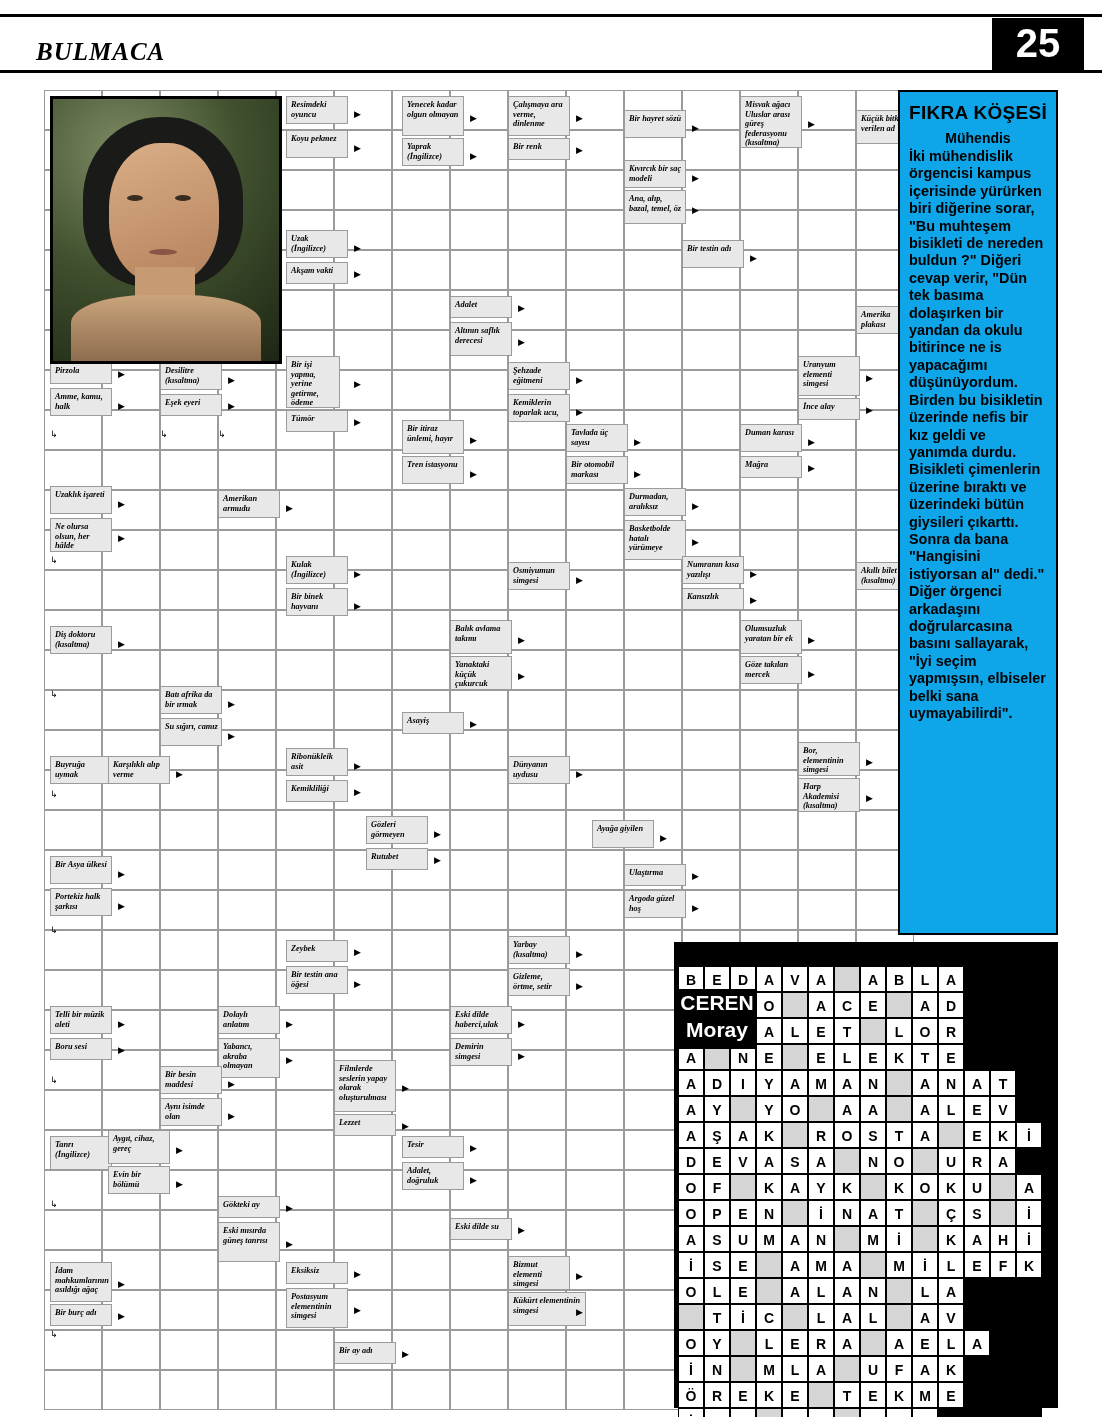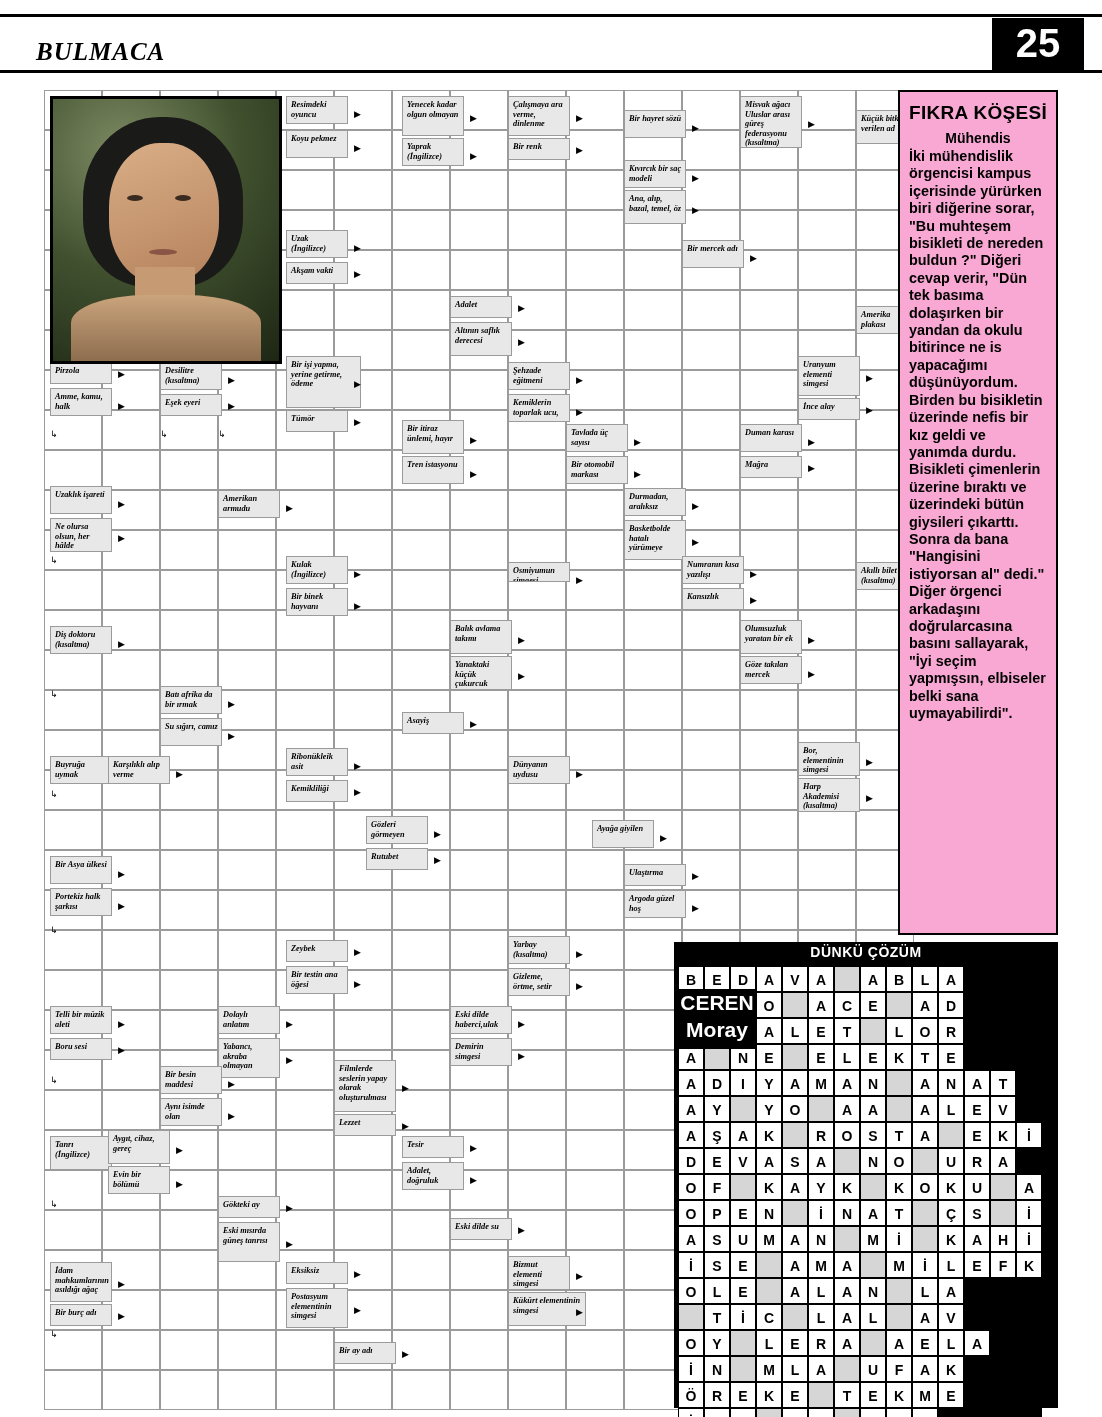--- a/index.html
+++ b/index.html
@@ -33,21 +33,21 @@
      background:linear-gradient(160deg,#d9ae86,#b5825c);}
   .photo .neck{position:absolute;left:82px;top:168px;width:60px;height:50px;background:#c69a72;}
   .photo .body{position:absolute;left:18px;top:196px;width:190px;height:70px;border-radius:40% 40% 0 0;
      background:linear-gradient(180deg,#caa47c,#8a6a4c);}
   .photo .eyeL,.photo .eyeR{position:absolute;width:16px;height:6px;background:#3a2b20;border-radius:50%;}
   .photo .eyeL{left:74px;top:96px;}
   .photo .eyeR{left:122px;top:96px;}
   .photo .mouth{position:absolute;left:96px;top:150px;width:28px;height:6px;background:#8a5446;border-radius:50%;}
 
   
-  .joke{position:absolute;left:898px;top:90px;width:160px;height:845px;border:2px solid #000;box-sizing:border-box;background:#f9a8d4;}
+  .joke{position:absolute;left:898px;top:90px;width:160px;height:845px;border:2px solid #000;box-sizing:border-box;background:#0ea5e9;}
   .joke h2{margin:0;padding:10px 6px 6px;text-align:center;font-family:"Liberation Sans",sans-serif;
            font-weight:bold;font-size:19px;letter-spacing:0.3px;}
   .joke .jt{margin:0;padding:0 9px;text-align:center;font-family:"Liberation Sans",sans-serif;font-weight:bold;font-size:14px;}
   .joke .jb{margin:0;padding:2px 9px 6px;font-family:"Liberation Sans",sans-serif;font-weight:bold;font-size:14.4px;line-height:17.4px;text-align:left;}
 
   
   .sol{position:absolute;left:674px;top:942px;width:384px;height:466px;background:#000;box-sizing:border-box;}
   .sol-title{position:absolute;left:674px;top:942px;width:384px;height:20px;color:#fff;text-align:center;
              font-family:"Liberation Sans",sans-serif;font-weight:bold;font-size:14px;line-height:20px;letter-spacing:0.5px;}
   .solgrid{position:absolute;left:678px;top:966px;}
@@ -590,37 +590,37 @@
       <div class="clue" style="left: 812px; top: 20px; width: 62px; height: 34px;">Küçük bitkilere verilen ad</div>
       <div class="arrow" style="left: 880px; top: 36px;">▶</div>
       <div class="clue" style="left: 580px; top: 70px; width: 62px; height: 28px;">Kıvırcık bir saç modeli</div>
       <div class="arrow" style="left: 648px; top: 84px;">▶</div>
       <div class="clue" style="left: 580px; top: 100px; width: 62px; height: 34px;">Ana, alıp, bazal, temel, öz</div>
       <div class="arrow" style="left: 648px; top: 116px;">▶</div>
       <div class="clue" style="left: 242px; top: 140px; width: 62px; height: 28px;">Uzak (İngilizce)</div>
       <div class="arrow" style="left: 310px; top: 154px;">▶</div>
       <div class="clue" style="left: 242px; top: 172px; width: 62px; height: 22px;">Akşam vakti</div>
       <div class="arrow" style="left: 310px; top: 180px;">▶</div>
-      <div class="clue" style="left: 638px; top: 150px; width: 62px; height: 28px;">Bir mercek adı</div>
+      <div class="clue" style="left: 638px; top: 150px; width: 62px; height: 28px;">Bir testin adı</div>
       <div class="arrow" style="left: 706px; top: 164px;">▶</div>
       <div class="clue" style="left: 406px; top: 206px; width: 62px; height: 22px;">Adalet</div>
       <div class="arrow" style="left: 474px; top: 214px;">▶</div>
       <div class="clue" style="left: 406px; top: 232px; width: 62px; height: 34px;">Altının saflık derecesi</div>
       <div class="arrow" style="left: 474px; top: 248px;">▶</div>
       <div class="clue" style="left: 812px; top: 216px; width: 62px; height: 28px;">Amerika plakası</div>
       <div class="arrow" style="left: 880px; top: 230px;">▶</div>
       <div class="clue" style="left: 6px; top: 272px; width: 62px; height: 22px;">Pirzola</div>
       <div class="arrow" style="left: 74px; top: 280px;">▶</div>
       <div class="clue" style="left: 6px; top: 298px; width: 62px; height: 28px;">Amme, kamu, halk</div>
       <div class="arrow" style="left: 74px; top: 312px;">▶</div>
       <div class="clue" style="left: 116px; top: 272px; width: 62px; height: 28px;">Desilitre (kısaltma)</div>
       <div class="arrow" style="left: 184px; top: 286px;">▶</div>
       <div class="clue" style="left: 116px; top: 304px; width: 62px; height: 22px;">Eşek eyeri</div>
       <div class="arrow" style="left: 184px; top: 312px;">▶</div>
-      <div class="clue" style="left: 242px; top: 266px; width: 75px; height: 52px;">Bir işi yapma, yerine getirme, ödeme</div>
+      <div class="clue" style="left: 242px; top: 266px; width: 54px; height: 52px;">Bir işi yapma, yerine getirme, ödeme</div>
       <div class="arrow" style="left: 310px; top: 290px;">▶</div>
       <div class="clue" style="left: 242px; top: 320px; width: 62px; height: 22px;">Tümör</div>
       <div class="arrow" style="left: 310px; top: 328px;">▶</div>
       <div class="clue" style="left: 464px; top: 272px; width: 62px; height: 28px;">Şehzade eğitmeni</div>
       <div class="arrow" style="left: 532px; top: 286px;">▶</div>
       <div class="clue" style="left: 464px; top: 304px; width: 62px; height: 28px;">Kemiklerin toparlak ucu,</div>
       <div class="arrow" style="left: 532px; top: 318px;">▶</div>
       <div class="clue" style="left: 754px; top: 266px; width: 62px; height: 40px;">Uranyum elementi simgesi</div>
       <div class="arrow" style="left: 822px; top: 284px;">▶</div>
       <div class="clue" style="left: 754px; top: 308px; width: 62px; height: 22px;">İnce alay</div>
@@ -644,21 +644,21 @@
       <div class="clue" style="left: 174px; top: 400px; width: 62px; height: 28px;">Amerikan armudu</div>
       <div class="arrow" style="left: 242px; top: 414px;">▶</div>
       <div class="clue" style="left: 580px; top: 398px; width: 62px; height: 28px;">Durmadan, aralıksız</div>
       <div class="arrow" style="left: 648px; top: 412px;">▶</div>
       <div class="clue" style="left: 580px; top: 430px; width: 62px; height: 40px;">Basketbolde hatalı yürümeye</div>
       <div class="arrow" style="left: 648px; top: 448px;">▶</div>
       <div class="clue" style="left: 242px; top: 466px; width: 62px; height: 28px;">Kulak (İngilizce)</div>
       <div class="arrow" style="left: 310px; top: 480px;">▶</div>
       <div class="clue" style="left: 242px; top: 498px; width: 62px; height: 28px;">Bir binek hayvanı</div>
       <div class="arrow" style="left: 310px; top: 512px;">▶</div>
-      <div class="clue" style="left: 464px; top: 472px; width: 62px; height: 20px;">Osmiyumun simgesi</div>
+      <div class="clue" style="left: 464px; top: 472px; width: 62px; height: 28px;">Osmiyumun simgesi</div>
       <div class="arrow" style="left: 532px; top: 486px;">▶</div>
       <div class="clue" style="left: 638px; top: 466px; width: 62px; height: 28px;">Numranın kısa yazılışı</div>
       <div class="arrow" style="left: 706px; top: 480px;">▶</div>
       <div class="clue" style="left: 638px; top: 498px; width: 62px; height: 22px;">Kansızlık</div>
       <div class="arrow" style="left: 706px; top: 506px;">▶</div>
       <div class="clue" style="left: 812px; top: 472px; width: 62px; height: 28px;">Akıllı bilet (kısaltma)</div>
       <div class="arrow" style="left: 880px; top: 486px;">▶</div>
       <div class="clue" style="left: 406px; top: 530px; width: 62px; height: 34px;">Balık avlama takımı</div>
       <div class="arrow" style="left: 474px; top: 546px;">▶</div>
       <div class="clue" style="left: 406px; top: 566px; width: 62px; height: 34px;">Yanaktaki küçük çukurcuk</div>
@@ -783,21 +783,20 @@
     </div>
     </div>
 
   <div class="joke">
     <h2>FIKRA KÖŞESİ</h2>
     <p class="jt">Mühendis</p>
     <p class="jb">İki mühendislik örgencisi kampus içerisinde yürürken biri diğerine sorar, "Bu muhteşem bisikleti de nereden buldun ?" Diğeri cevap verir, "Dün tek basıma dolaşırken bir yandan da okulu bitirince ne is yapacağımı düşünüyordum.  Birden bu bisikletin üzerinde nefis bir kız geldi ve yanımda durdu. Bisikleti çimenlerin üzerine bıraktı ve üzerindeki bütün giysileri çıkarttı. Sonra da bana "Hangisini istiyorsan al" dedi." Diğer örgenci arkadaşını doğrularcasına basını sallayarak, "İyi seçim yapmışsın, elbiseler belki sana uymayabilirdi".</p>
   </div>
 
   <div class="sol"></div>
-  <div class="sol-title">DÜNKÜ ÇÖZÜM</div>
   <div class="solgrid" id="solgrid">
       <div class="sc letter" style="left: 0px; top: 0px; width: 26px; height: 26px;">
         <span class="l">B</span>
       </div>
       <div class="sc letter" style="left: 26px; top: 0px; width: 26px; height: 26px;">
         <span class="l">E</span>
       </div>
       <div class="sc letter" style="left: 52px; top: 0px; width: 26px; height: 26px;">
         <span class="l">D</span>
       </div>

